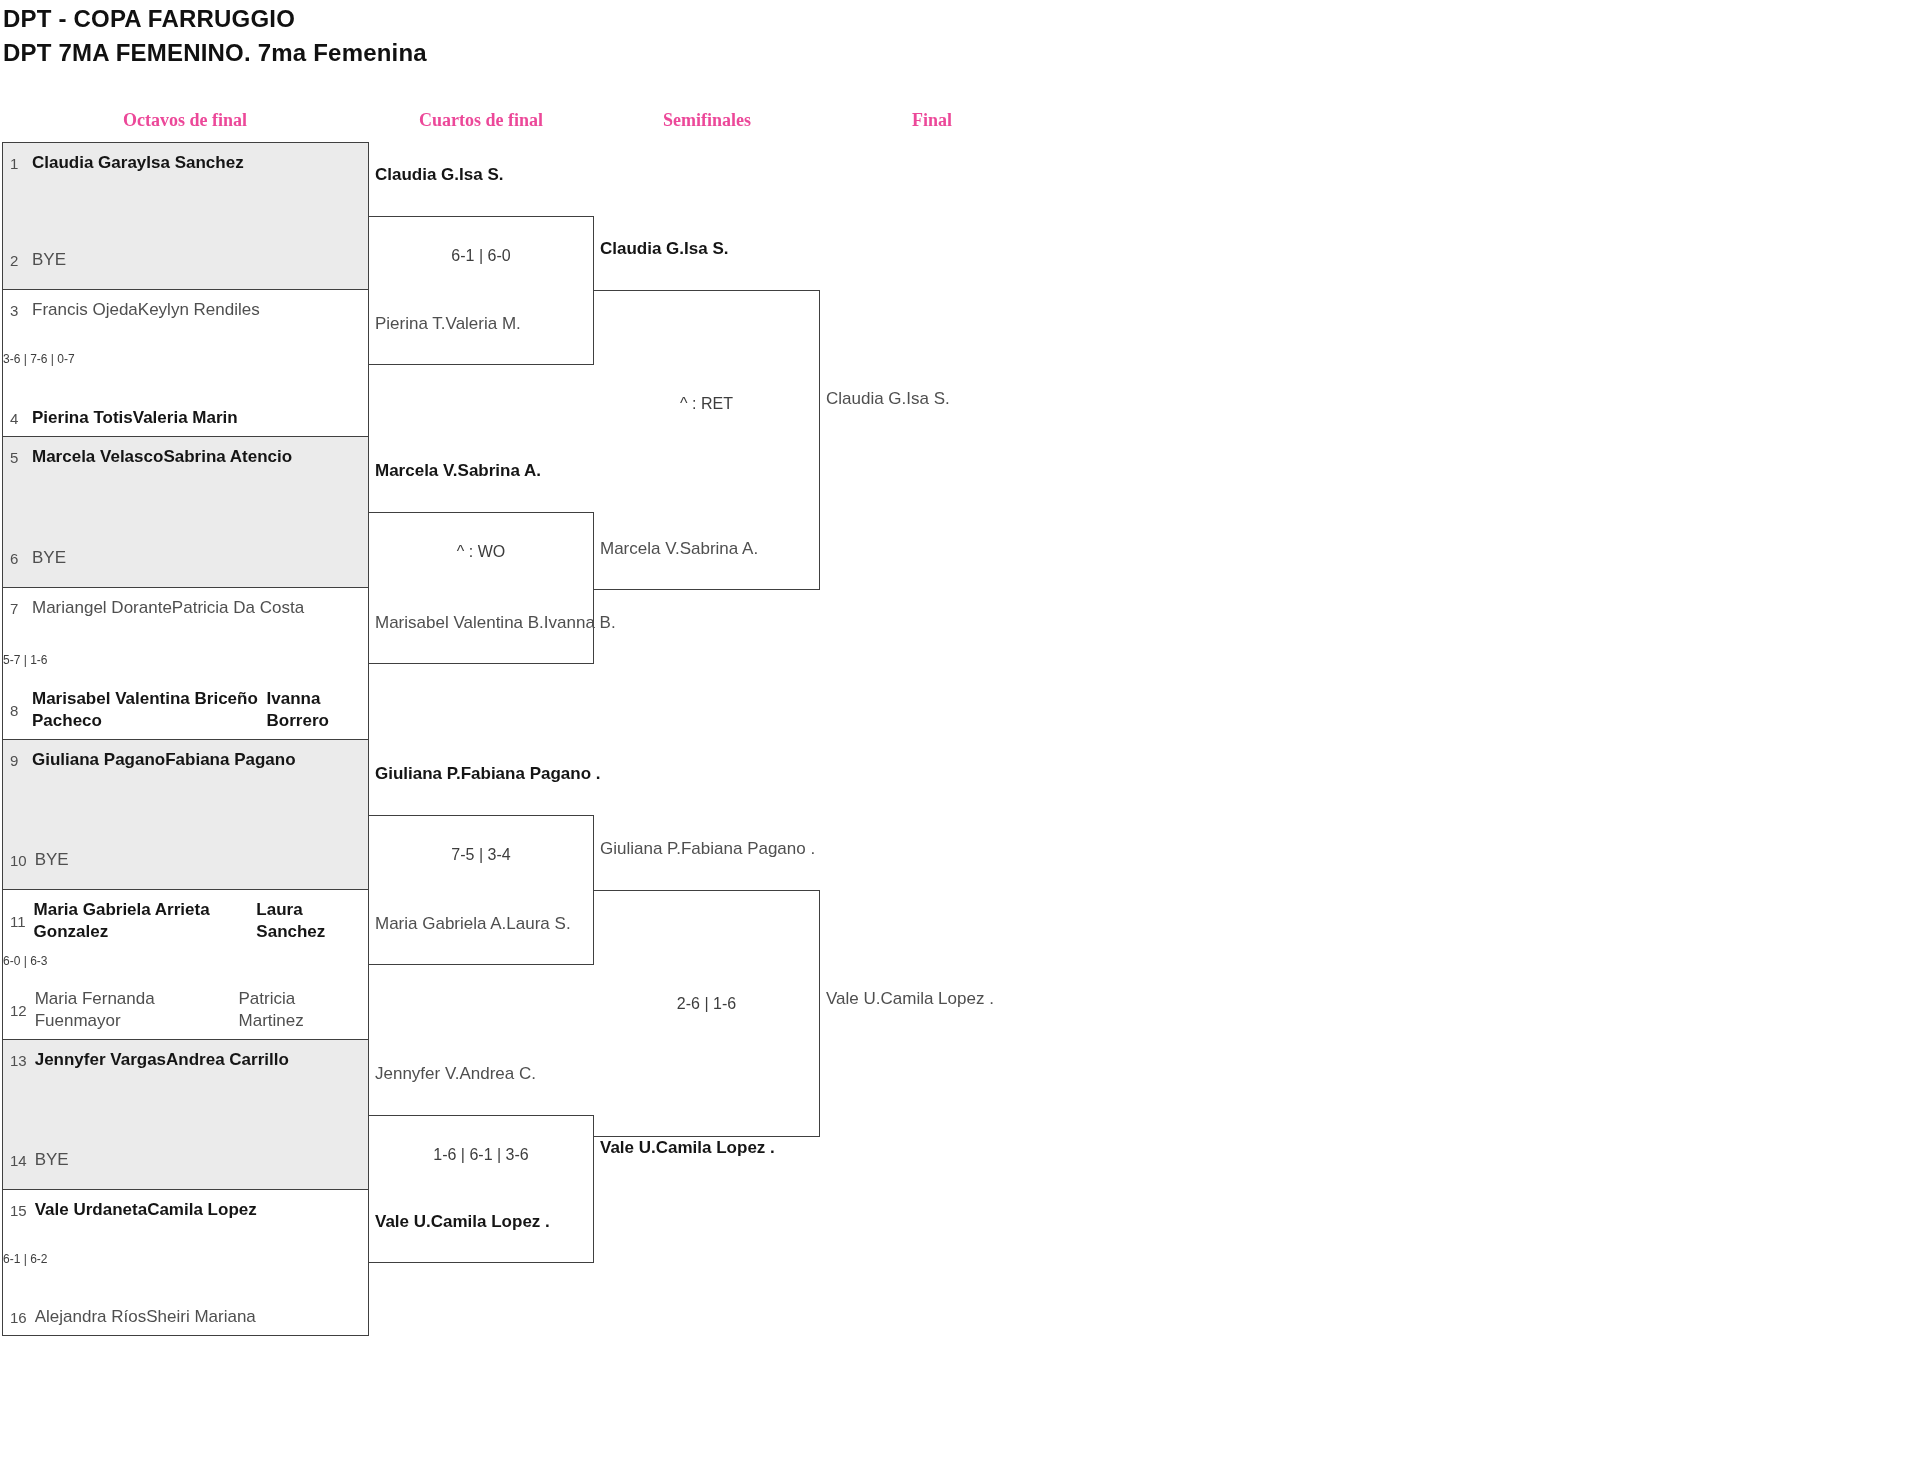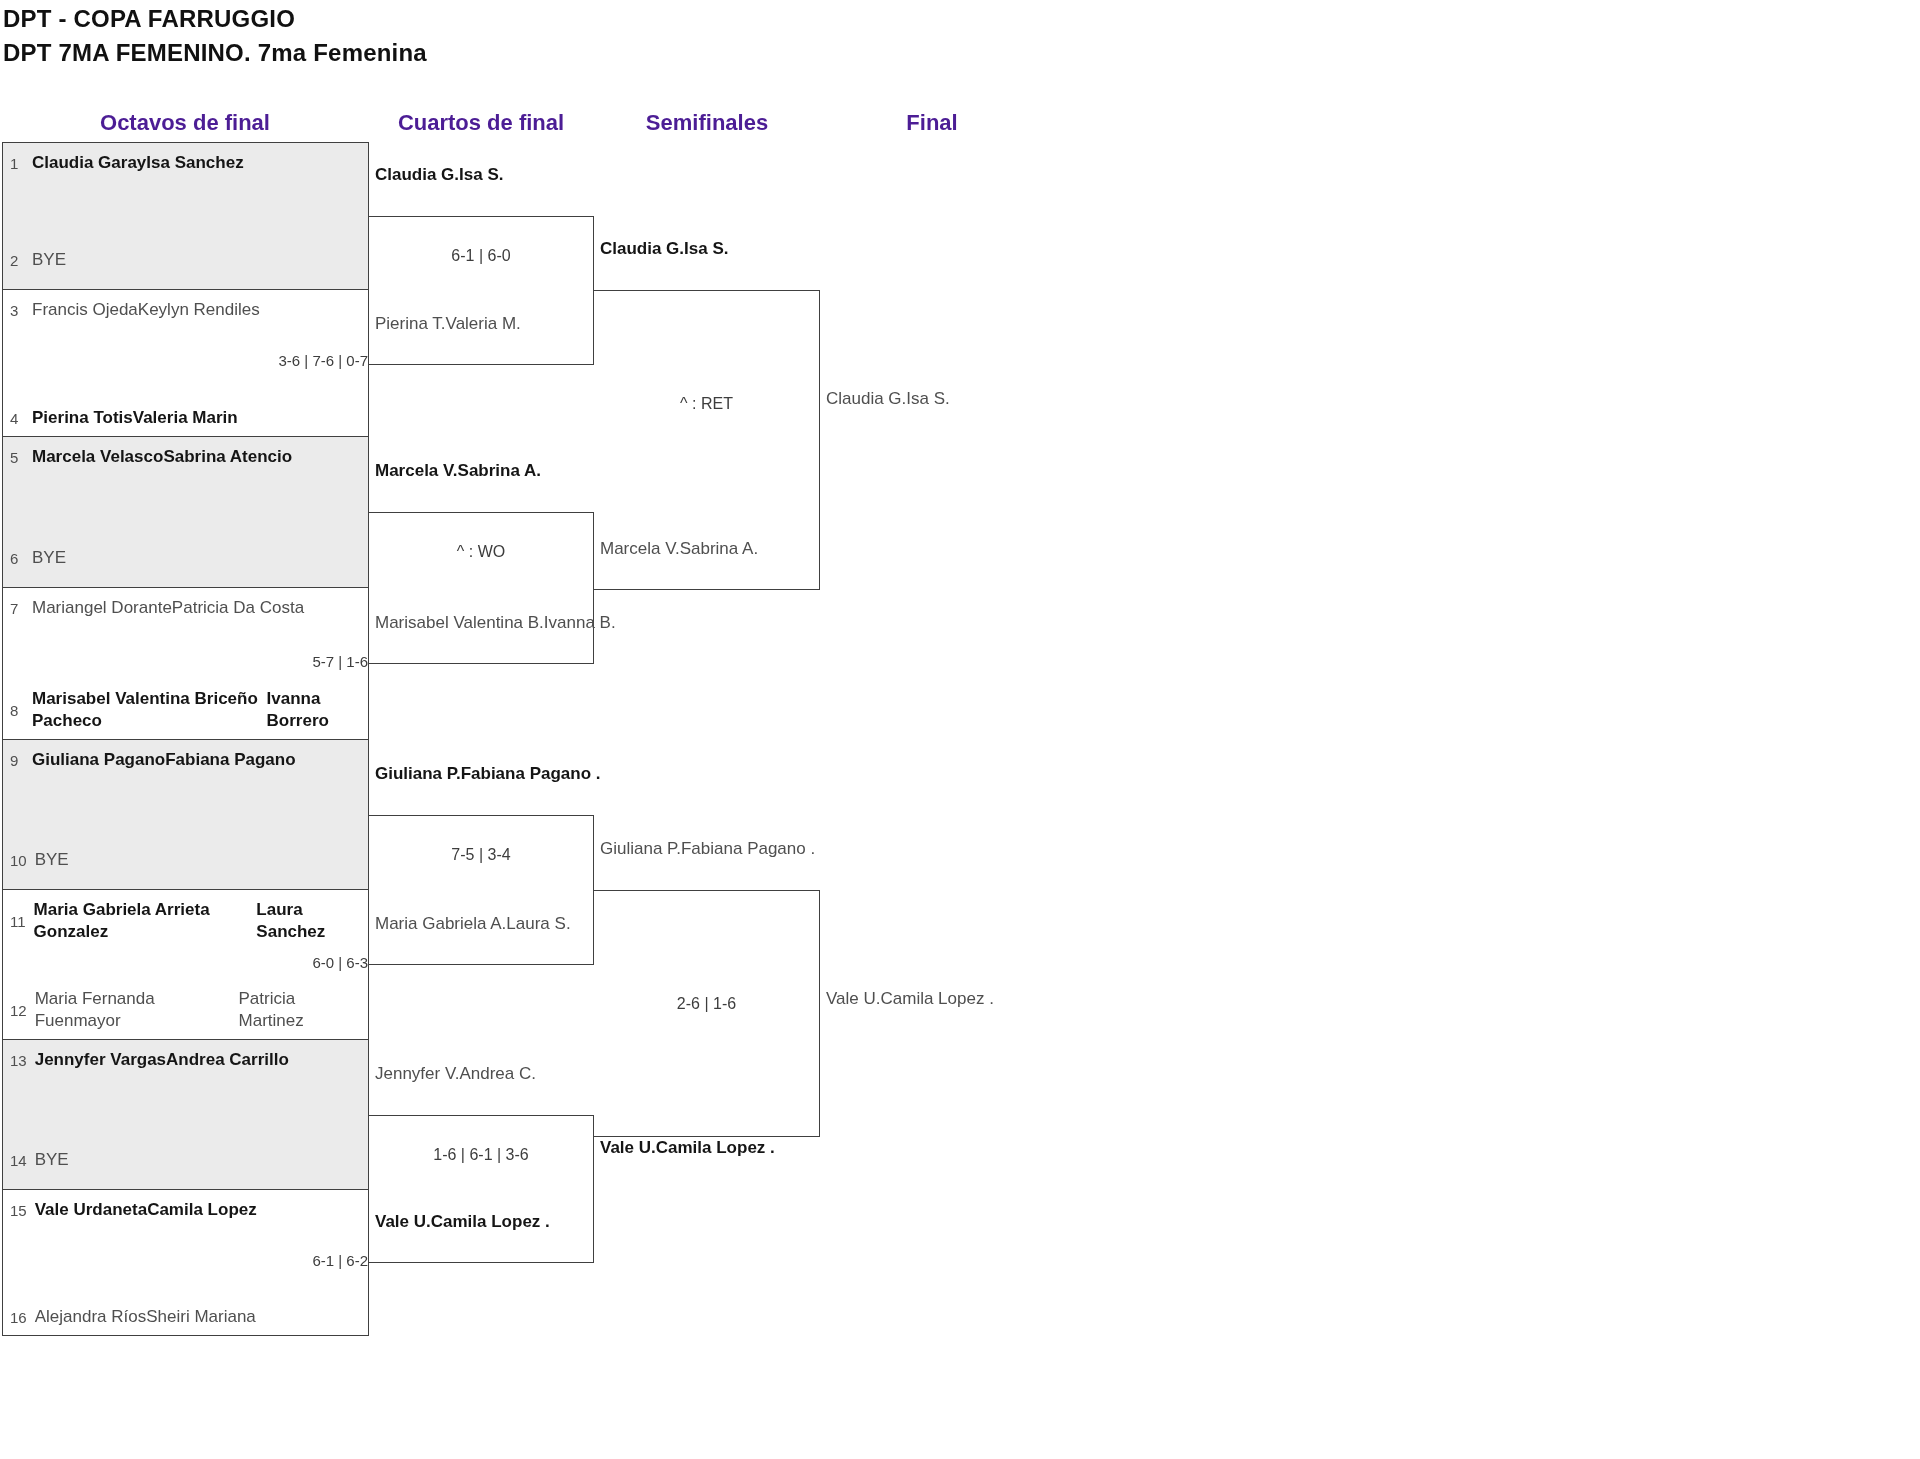--- a/index.html
+++ b/index.html
@@ -7,39 +7,39 @@
     position:relative; width:1920px; height:1459px; background:#ffffff;
     font-family:"Liberation Sans", sans-serif; color:#222;
     overflow:hidden;
   }
   .title-line {
     position:absolute; left:3px; font-size:24px; font-weight:700;
     color:#111; letter-spacing:.2px; white-space:nowrap;
   }
   .round-header {
     position:absolute; top:110px; width:300px; text-align:center;
-    font-size:22px; font-weight:600; color:#4c1d95;
+    font-size:18px; font-weight:600; color:#ec4899;font-family:Liberation Serif, serif;
   }
   
   .obox {
     position:absolute; left:2px; width:367px; box-sizing:border-box;
     border:1px solid #404040; background:#ffffff;
   }
   .obox.bye { background:#ebebeb; }
   .trow {
     position:absolute; left:7px; right:7px;
     display:flex; align-items:center; gap:8px;
   }
   .seed { flex:none; min-width:14px; font-size:15px; color:#4f4f4f; }
   .names { display:flex; flex-direction:row; font-size:17px; line-height:22px; color:#4f4f4f; }
   .w .names, .names.w { font-weight:700; color:#151515; }
   .slot.w { font-weight:700; color:#151515; }
   .oscore {
     position:absolute; left:0; width:100%; top:calc(50% - 11px);
-    text-align:right; font-size:15px; color:#3d3d3d;
+    text-align:left; font-size:12px; color:#3d3d3d;
   }
   
   .mbox {
     position:absolute; box-sizing:border-box;
     border:1px solid #404040; border-left:none;
   }
   .fbox {
     position:absolute; box-sizing:border-box;
     border:1px solid #404040;
   }

